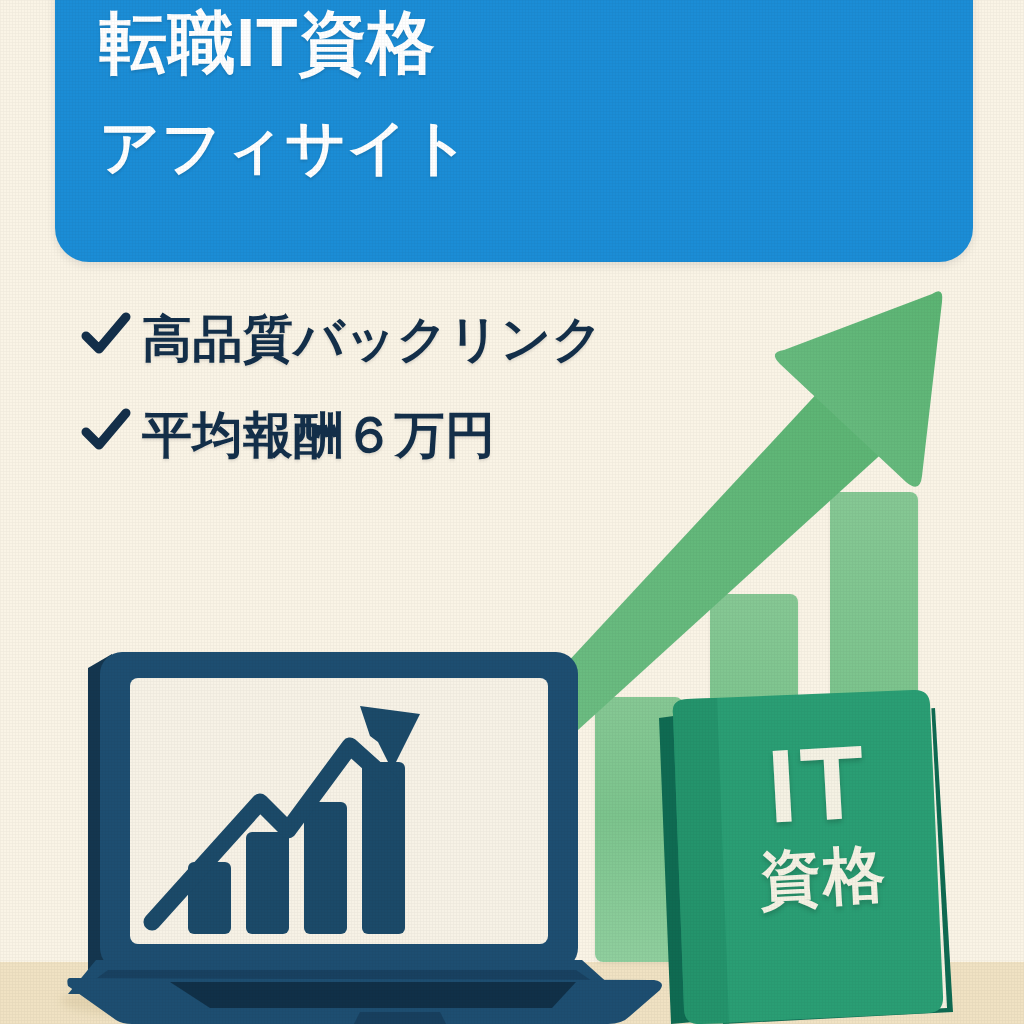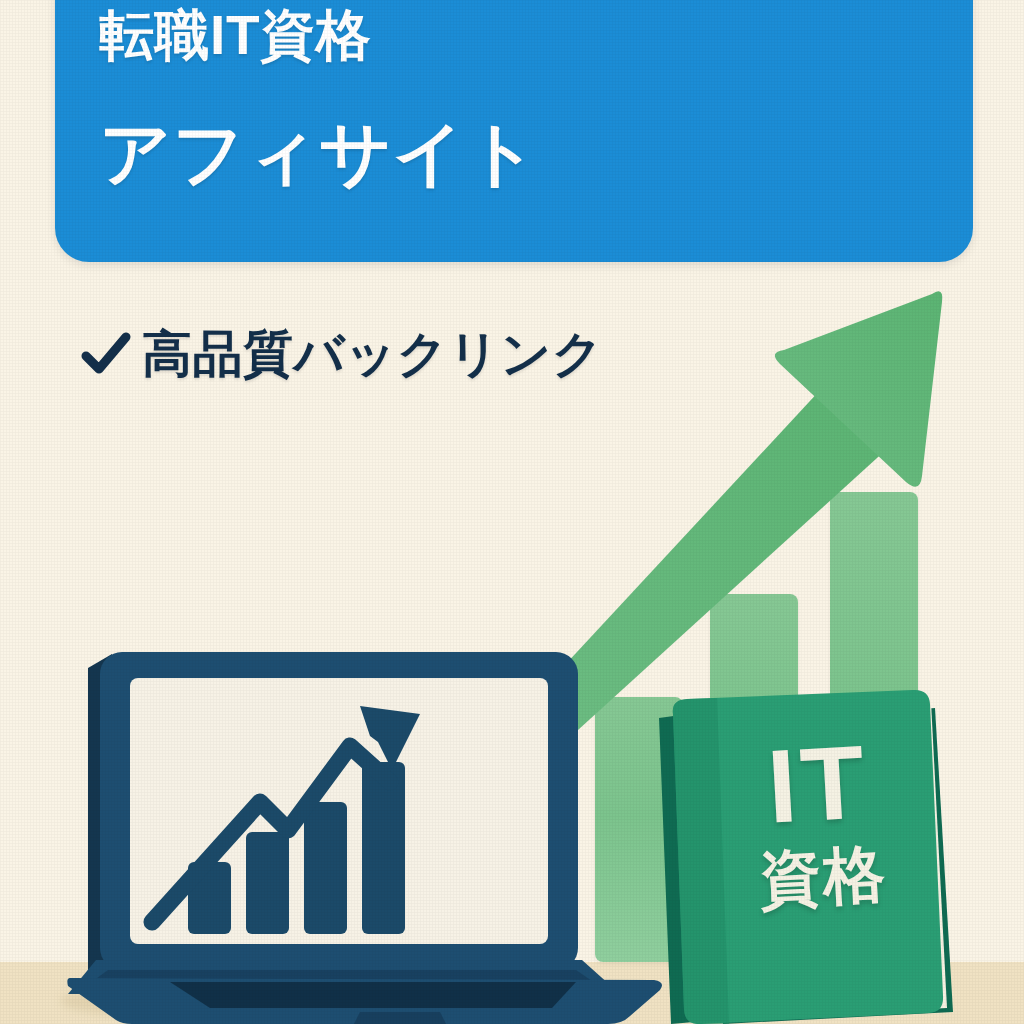--- a/index.html
+++ b/index.html
@@ -37,32 +37,31 @@
     box-shadow:0 3px 10px rgba(0,0,0,.10);
   }
   .banner-line{
     position:absolute;left:44px;
     color:#ffffff;
     font-weight:bold;
     letter-spacing:.01em;
     white-space:nowrap;
     text-shadow:0 2px 3px rgba(0,0,0,.13);
   }
-  .banner-line-1{top:86px;font-size:55px;line-height:1;}
-  .banner-line-2{top:196px;font-size:71px;line-height:1;}
+  .banner-line-1{top:86px;font-size:68px;line-height:1;}
+  .banner-line-2{top:196px;font-size:60px;line-height:1;}
 
   
   .bullets{
     position:absolute;
     left:78px;top:306px;
     width:640px;
   }
   .bullet-row{
     display:flex;
-    align-items:center;
     height:96px;
   }
   .check-icon{
     width:56px;height:56px;
     flex:0 0 56px;
     margin-right:8px;
     display:block;
   }
   .bullet-text{
     font-size:50px;
@@ -241,18 +240,24 @@
 
   <div class="bullets">
 
     <div class="bullet-row">
       <svg class="check-icon" viewBox="0 0 56 56">
         <path d="M 8 30 L 21 43 L 48 11" fill="none" stroke="#132f4a" stroke-width="9" stroke-linecap="round" stroke-linejoin="round"></path>
       </svg>
       <span class="bullet-text">高品質バックリンク</span>
     </div>
 
+    <div class="bullet-row">
+      <svg class="check-icon" viewBox="0 0 56 56">
+        <path d="M 8 30 L 21 43 L 48 11" fill="none" stroke="#132f4a" stroke-width="9" stroke-linecap="round" stroke-linejoin="round"></path>
+      </svg>
+      <span class="bullet-text">平均報酬６万円</span>
+    </div>
 
 
   </div>
 
   <div class="noise"></div>
 </div>
 
 </body></html>

